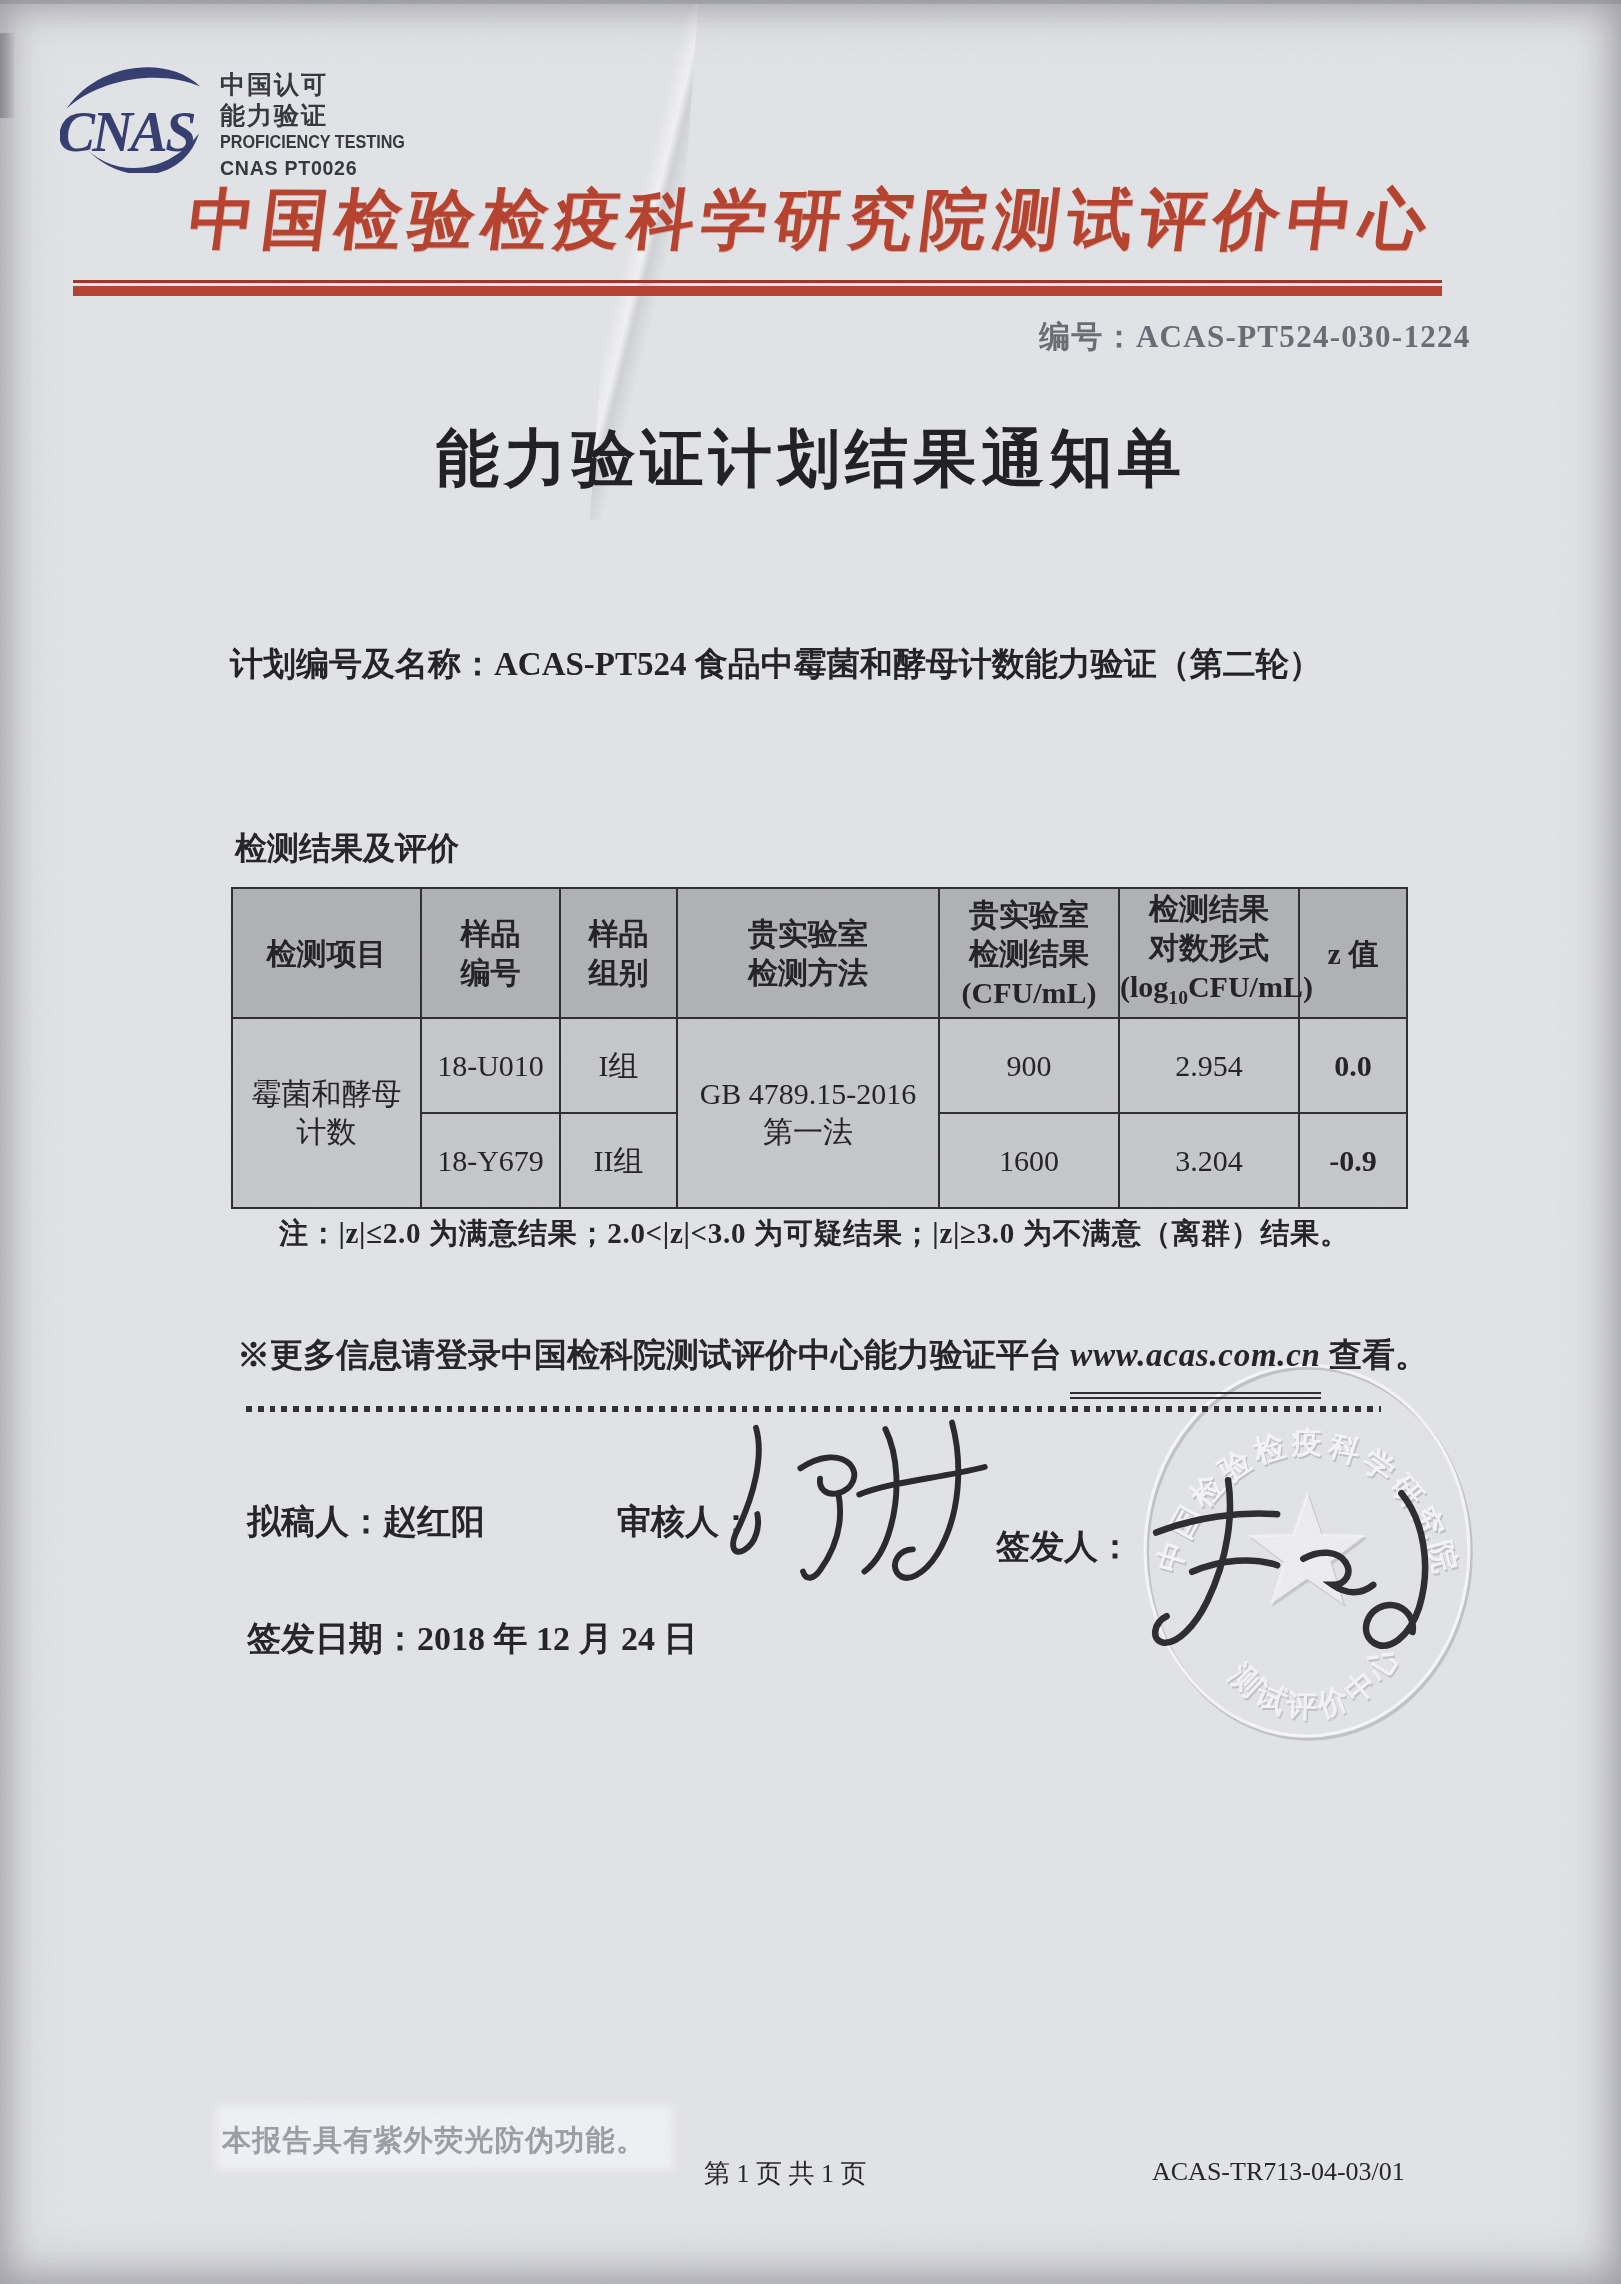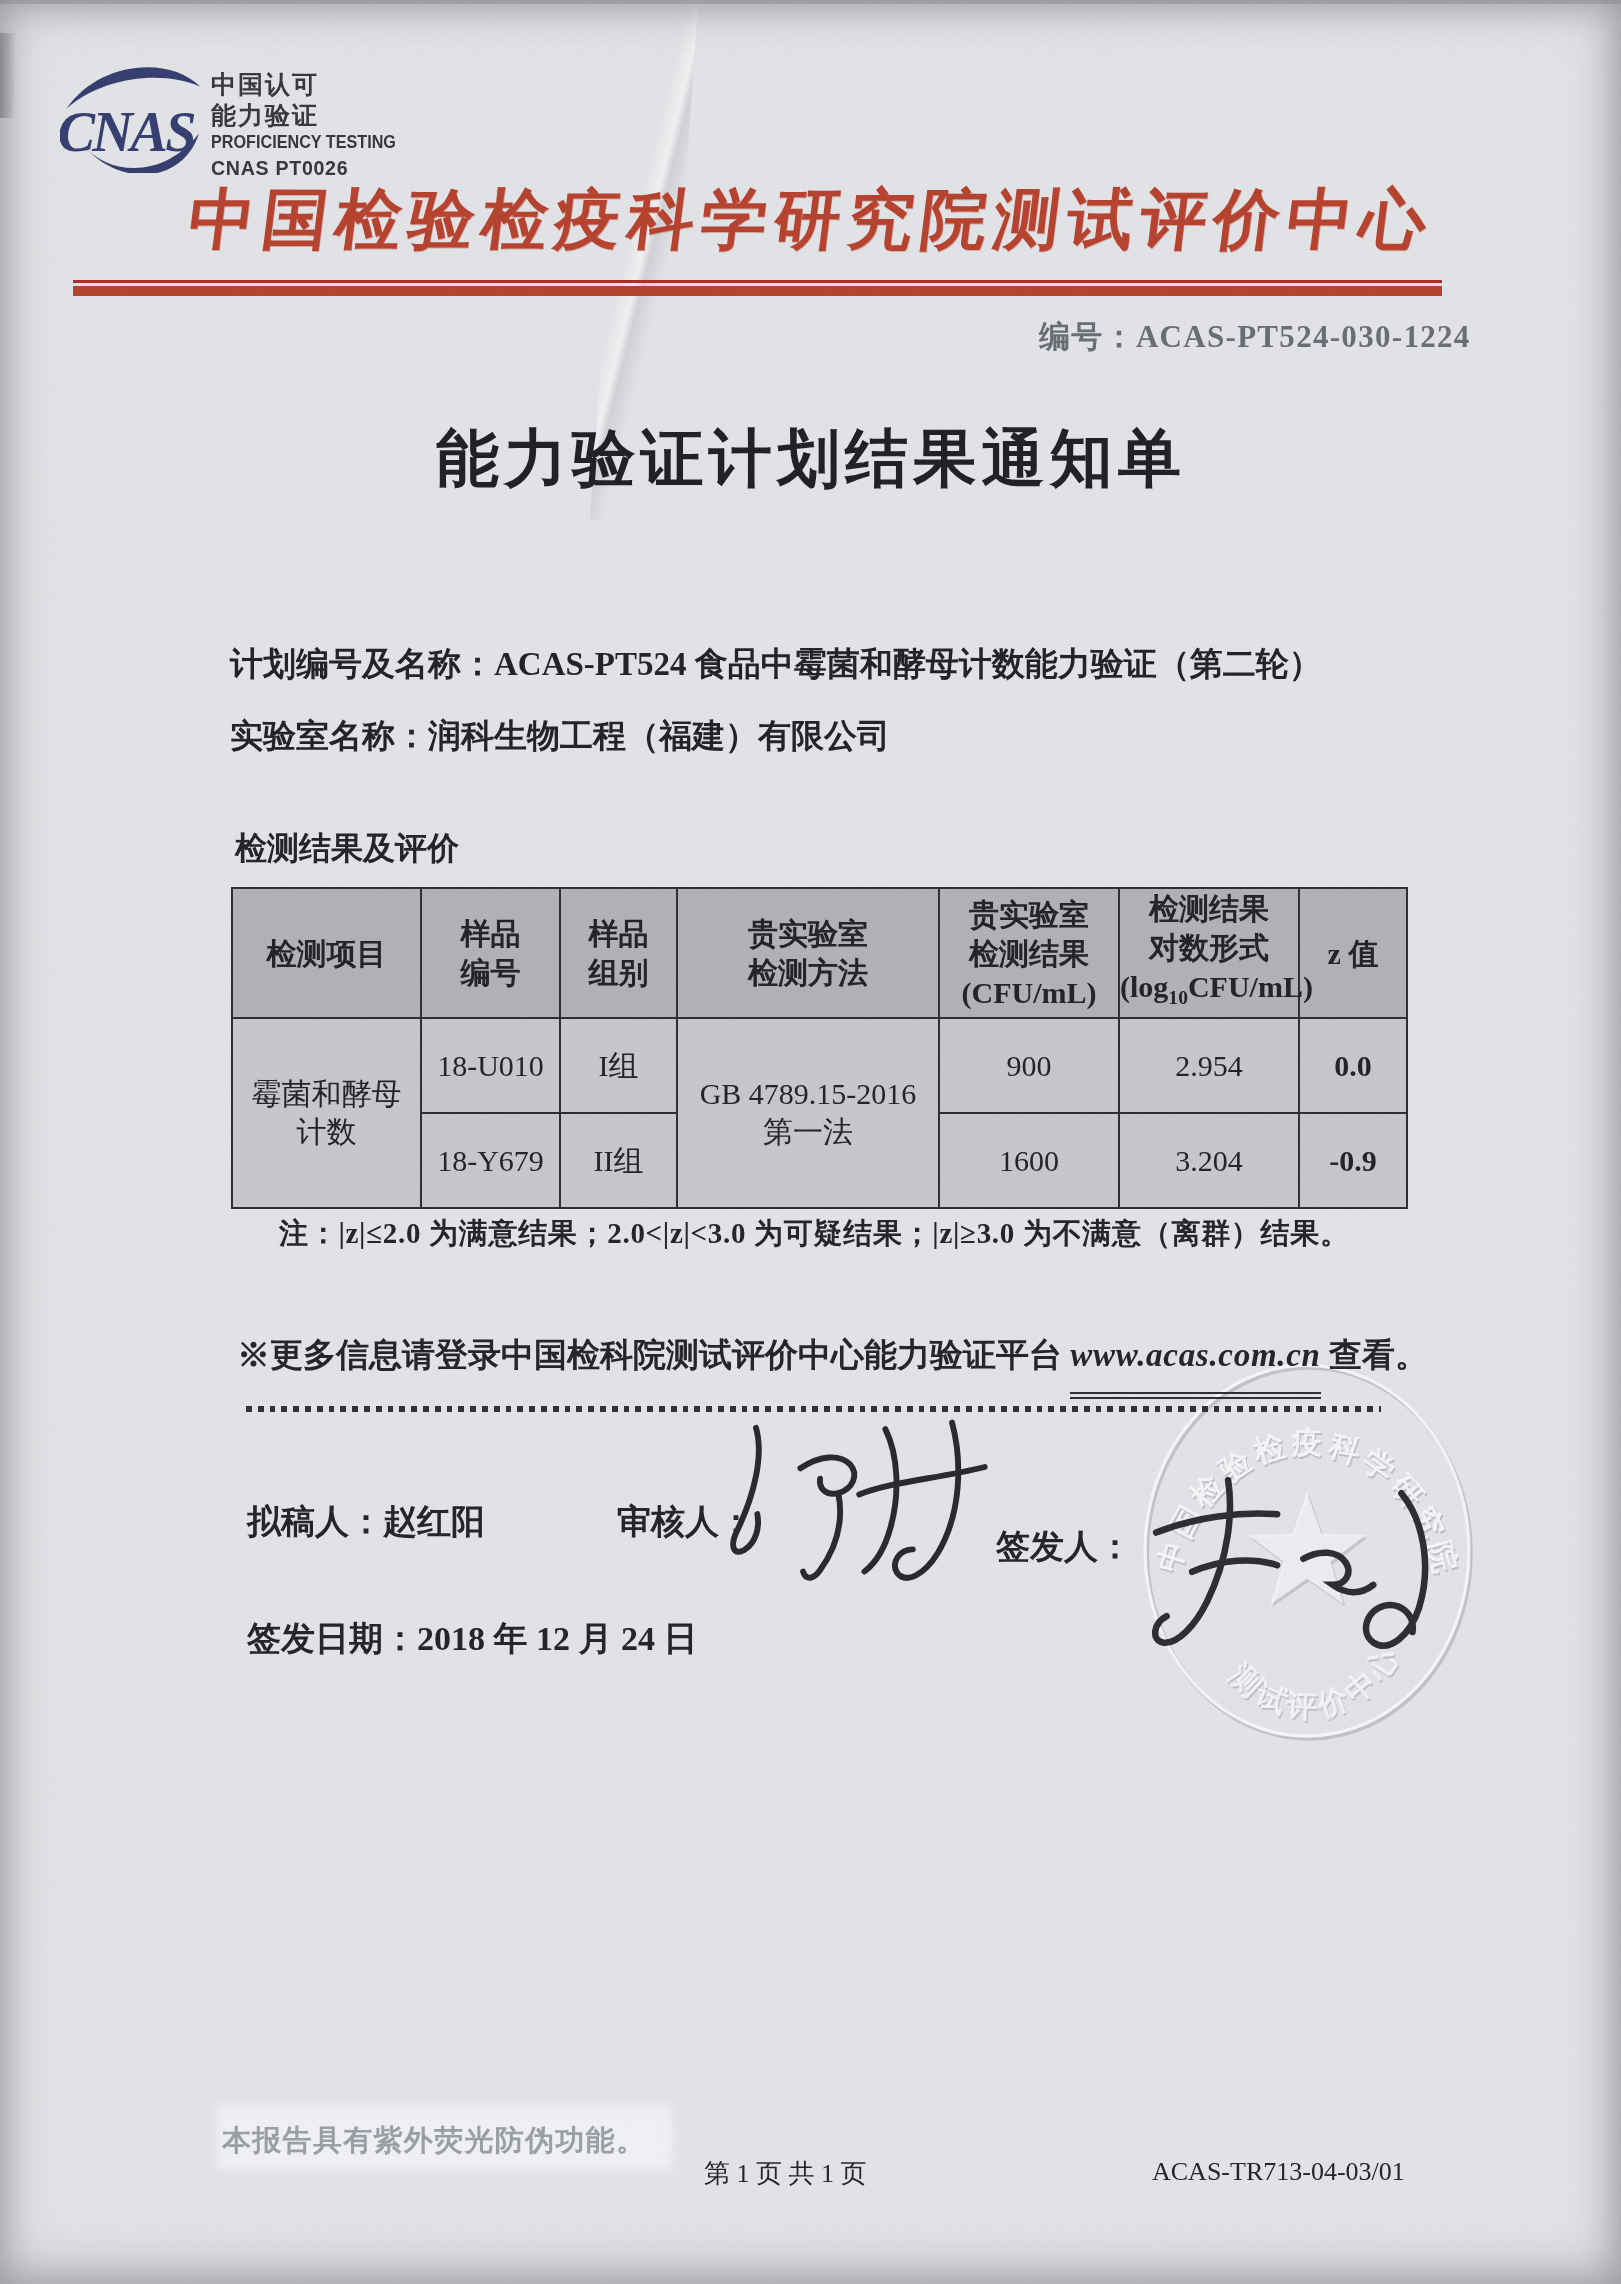--- a/index.html
+++ b/index.html
@@ -25,21 +25,21 @@
     background:linear-gradient(100deg, transparent 38%, rgba(255,255,255,.5) 48%,
                rgba(166,168,175,.30) 53%, transparent 64%);
     transform:rotate(4deg); }
   .edge-nick{ left:0; top:33px; width:15.7px; height:85px; z-index:3;
     background:linear-gradient(to right, rgba(66,66,74,.5), transparent); }
   .top-edge{ left:0; top:0; width:100%; height:3.9px; background:rgba(96,98,104,.30); z-index:3;}
 
   
   .logo-block{ left:60px; top:51px; display:flex; z-index:10;}
   .logo-mark{ width:148px; height:122px; }
-  .logo-text{ margin-left:3px; padding-top:18.3px; color:#34343c;
+  .logo-text{ margin-left:12px; padding-top:18.3px; color:#34343c;
     font-family:"Liberation Sans","DejaVu Sans",sans-serif; }
   .lt-cn{ font-size:25px; font-weight:700; line-height:31px; letter-spacing:2px; }
   .lt-en{ font-size:17.6px; font-weight:700; line-height:23.5px; letter-spacing:0; transform:scaleX(.92); transform-origin:left; white-space:nowrap;}
   .lt-code{ font-size:19.6px; font-weight:700; line-height:26px; letter-spacing:0.7px; }
 
   
   .org-title-wrap{ left:0; right:0; top:175px; text-align:center; z-index:10;}
   .org-title{ display:inline-block; font-size:66px; font-weight:700; color:#b5402c;
     letter-spacing:7.2px; transform:skewX(-7deg); white-space:nowrap;
     text-shadow:0.7px 0.7px 0 rgba(181,64,44,.35); }
@@ -132,21 +132,20 @@
 <div class="abs doc-no">
   <span>编号：</span><span>ACAS-PT524-030-1224</span>
 </div>
 
 <div class="abs doc-title-wrap">
   <span class="doc-title">能力验证计划结果通知单</span>
 </div>
 
 <div class="abs info-block">
   <div><span>计划编号及名称：</span><span>ACAS-PT524 食品中霉菌和酵母计数能力验证（第二轮）</span></div>
-  <div><span>实验室名称：</span><span>润科生物工程（福建）有限公司</span></div>
 </div>
 
 <div class="abs section-title">检测结果及评价</div>
 
 <table class="results-table">
   <colgroup>
     <col style="width:189px">
       <col style="width:139px">
       <col style="width:117px">
     <col style="width:262px">

